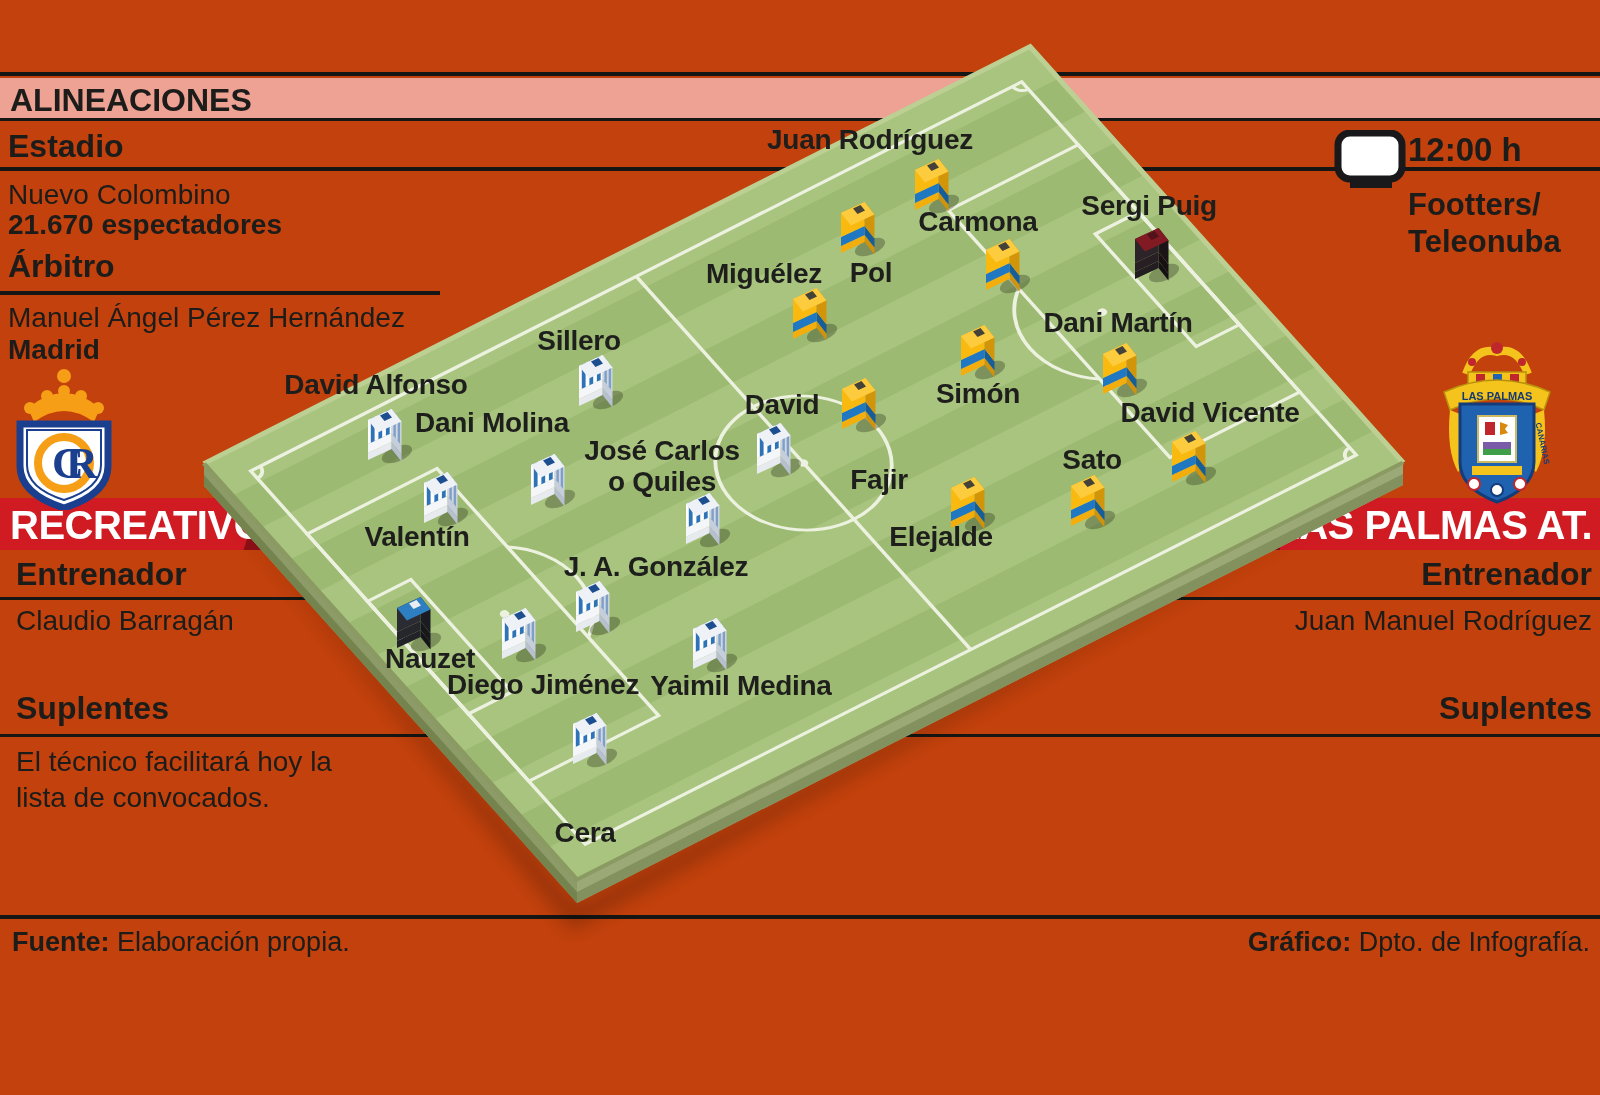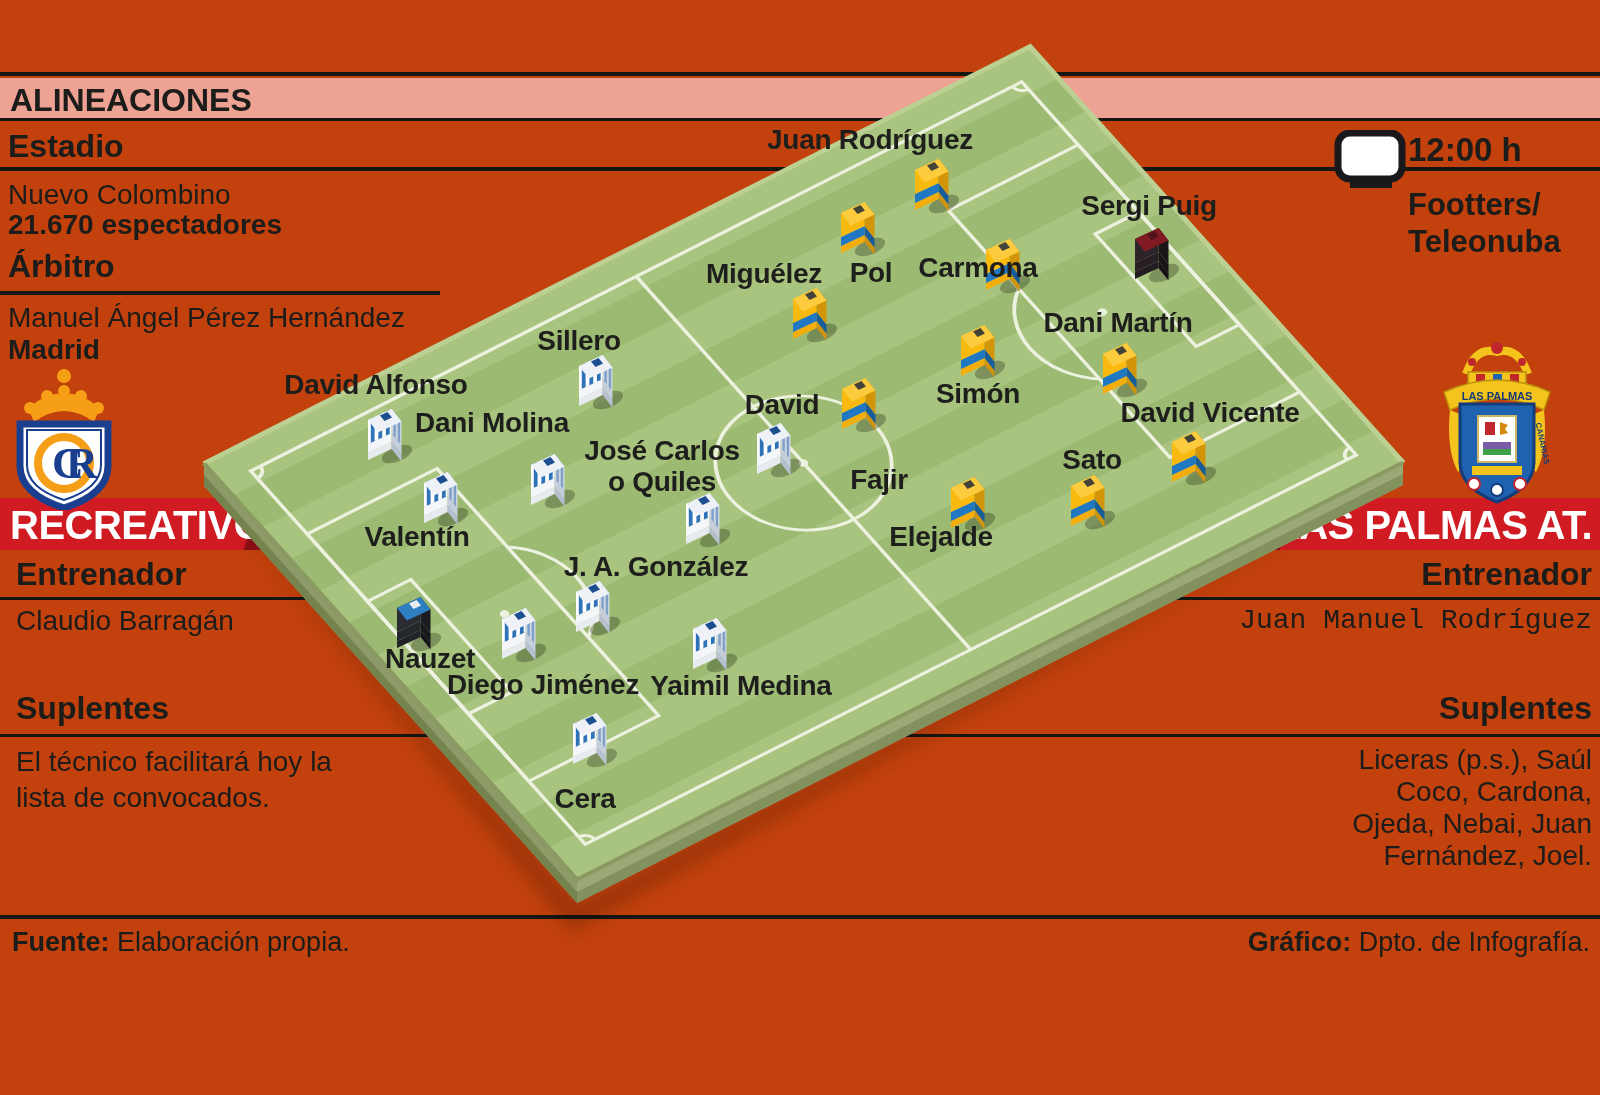--- a/index.html
+++ b/index.html
@@ -56,33 +56,29 @@
   <div class="banner-bevel" style="left:1262px;"></div>
   <div class="banner" style="left:1280px;width:320px;"></div>
   <div class="banner-text" style="right:8px;">LAS PALMAS AT.</div>
 
   <div class="abs h" style="left:16px;top:556px;">Entrenador</div>
   <div class="rule" style="left:0;top:597px;width:390px;height:3px;"></div>
   <div class="abs body-txt" style="left:16px;top:604px;">Claudio Barragán</div>
 
   <div class="abs h right-al" style="right:8px;top:556px;">Entrenador</div>
   <div class="rule" style="left:1110px;top:597px;width:490px;height:3px;"></div>
-  <div class="abs body-txt right-al" style="right:8px;top:604px;font-family:Liberation Mono, monospace;">Juan Manuel Rodríguez</div>
+  <div class="abs body-txt right-al" style="right:8px;top:604px;">Juan Manuel Rodríguez</div>
 
   <div class="abs h" style="left:16px;top:690px;">Suplentes</div>
   <div class="rule" style="left:0;top:734px;width:460px;height:3px;"></div>
   <div class="abs body-txt" style="left:16px;top:744px;line-height:36px;">El técnico facilitará hoy la
 lista de convocados.</div>
 
   <div class="abs h right-al" style="right:8px;top:690px;">Suplentes</div>
   <div class="rule" style="left:890px;top:734px;width:710px;height:3px;"></div>
-  <div class="abs body-txt right-al" style="right:8px;top:744px;line-height:32px;">Liceras (p.s.), Saúl
-Coco, Cardona,
-Ojeda, Nebai, Juan
-Fernández, Joel.</div>
 
   <div class="rule" style="left:0;top:915px;width:1600px;height:4px;"></div>
   <div class="abs footer-txt" style="left:12px;top:927px;"><span class="bold">Fuente:</span><span> Elaboración propia.</span></div>
   <div class="abs footer-txt right-al" style="right:10px;top:927px;"><span class="bold">Gráfico:</span><span> Dpto. de Infografía.</span></div>
 
   <svg class="abs" style="left:14px;top:368px;z-index:2;" width="100" height="142" viewBox="0 0 100 142">
     <circle cx="50" cy="8" r="7" fill="#f59e16"></circle>
     <path d="M14,40 Q50,10 86,40 L80,54 Q50,32 20,54 Z" fill="#f59e16"></path>
     <circle cx="16" cy="40" r="6" fill="#f59e16"></circle>
       <circle cx="33" cy="28" r="6" fill="#f59e16"></circle>
@@ -460,37 +456,37 @@
         <polygon points="14.8,24.7 18.6,22.9 18.6,46.9 14.8,48.7" fill="#2e72b8"></polygon>
         <polygon points="22.4,21.2 26.2,19.4 26.2,43.4 22.4,45.2" fill="#2e72b8"></polygon>
         <polygon points="29.9,17.6 33.7,15.9 33.7,39.9 29.9,41.6" fill="#2e72b8"></polygon>
         <polygon points="35.6,15 45.5,27.6 45.5,51.6 35.6,39" fill="#cfd7e2"></polygon>
         <polygon points="37.4,17.3 39.8,20.3 39.8,44.3 37.4,41.3" fill="#7f9fc9"></polygon>
         <polygon points="41.7,22.8 44.1,25.8 44.1,49.8 41.7,46.8" fill="#7f9fc9"></polygon>
         <polygon points="12,26 35.6,15 45.5,27.6 21.9,38.6" fill="#eef1f6"></polygon>
         <polygon points="24,21.5 31.5,18 36,23.5 28.5,27" fill="#1d4e8f"></polygon>
       </svg>
       <div class="player-label" style="left: 870px; top: 139px;">Juan Rodríguez</div>
-      <div class="player-label" style="left: 978px; top: 221px; margin-top: 46px;">Carmona</div>
+      <div class="player-label" style="left: 978px; top: 221px;">Carmona</div>
       <div class="player-label" style="left: 871px; top: 272px;">Pol</div>
       <div class="player-label" style="left: 764px; top: 273px;">Miguélez</div>
       <div class="player-label" style="left: 1149px; top: 205px;">Sergi Puig</div>
       <div class="player-label" style="left: 1118px; top: 322px;">Dani Martín</div>
       <div class="player-label" style="left: 978px; top: 393px;">Simón</div>
       <div class="player-label" style="left: 879px; top: 449px; margin-top: 30px;">Fajir</div>
       <div class="player-label" style="left: 1210px; top: 412px;">David Vicente</div>
       <div class="player-label" style="left: 1092px; top: 459px;">Sato</div>
       <div class="player-label" style="left: 941px; top: 536px;">Elejalde</div>
       <div class="player-label" style="left: 579px; top: 340px;">Sillero</div>
       <div class="player-label" style="left: 376px; top: 384px;">David Alfonso</div>
       <div class="player-label" style="left: 492px; top: 422px;">Dani Molina</div>
       <div class="player-label" style="left: 417px; top: 536px;">Valentín</div>
       <div class="player-label" style="left: 782px; top: 404px;">David</div>
       <div class="player-label" style="left: 662px; top: 466px;">José Carlos
 o Quiles</div>
       <div class="player-label" style="left: 656px; top: 566px;">J. A. González</div>
       <div class="player-label" style="left: 430px; top: 658px;">Nauzet</div>
       <div class="player-label" style="left: 543px; top: 684px;">Diego Jiménez</div>
       <div class="player-label" style="left: 741px; top: 685px;">Yaimil Medina</div>
-      <div class="player-label" style="left: 585px; top: 798px;">Cera</div>
+      <div class="player-label" style="left: 585px; top: 832px;">Cera</div>
     </div>
 
 </div>
 
 </body></html>

